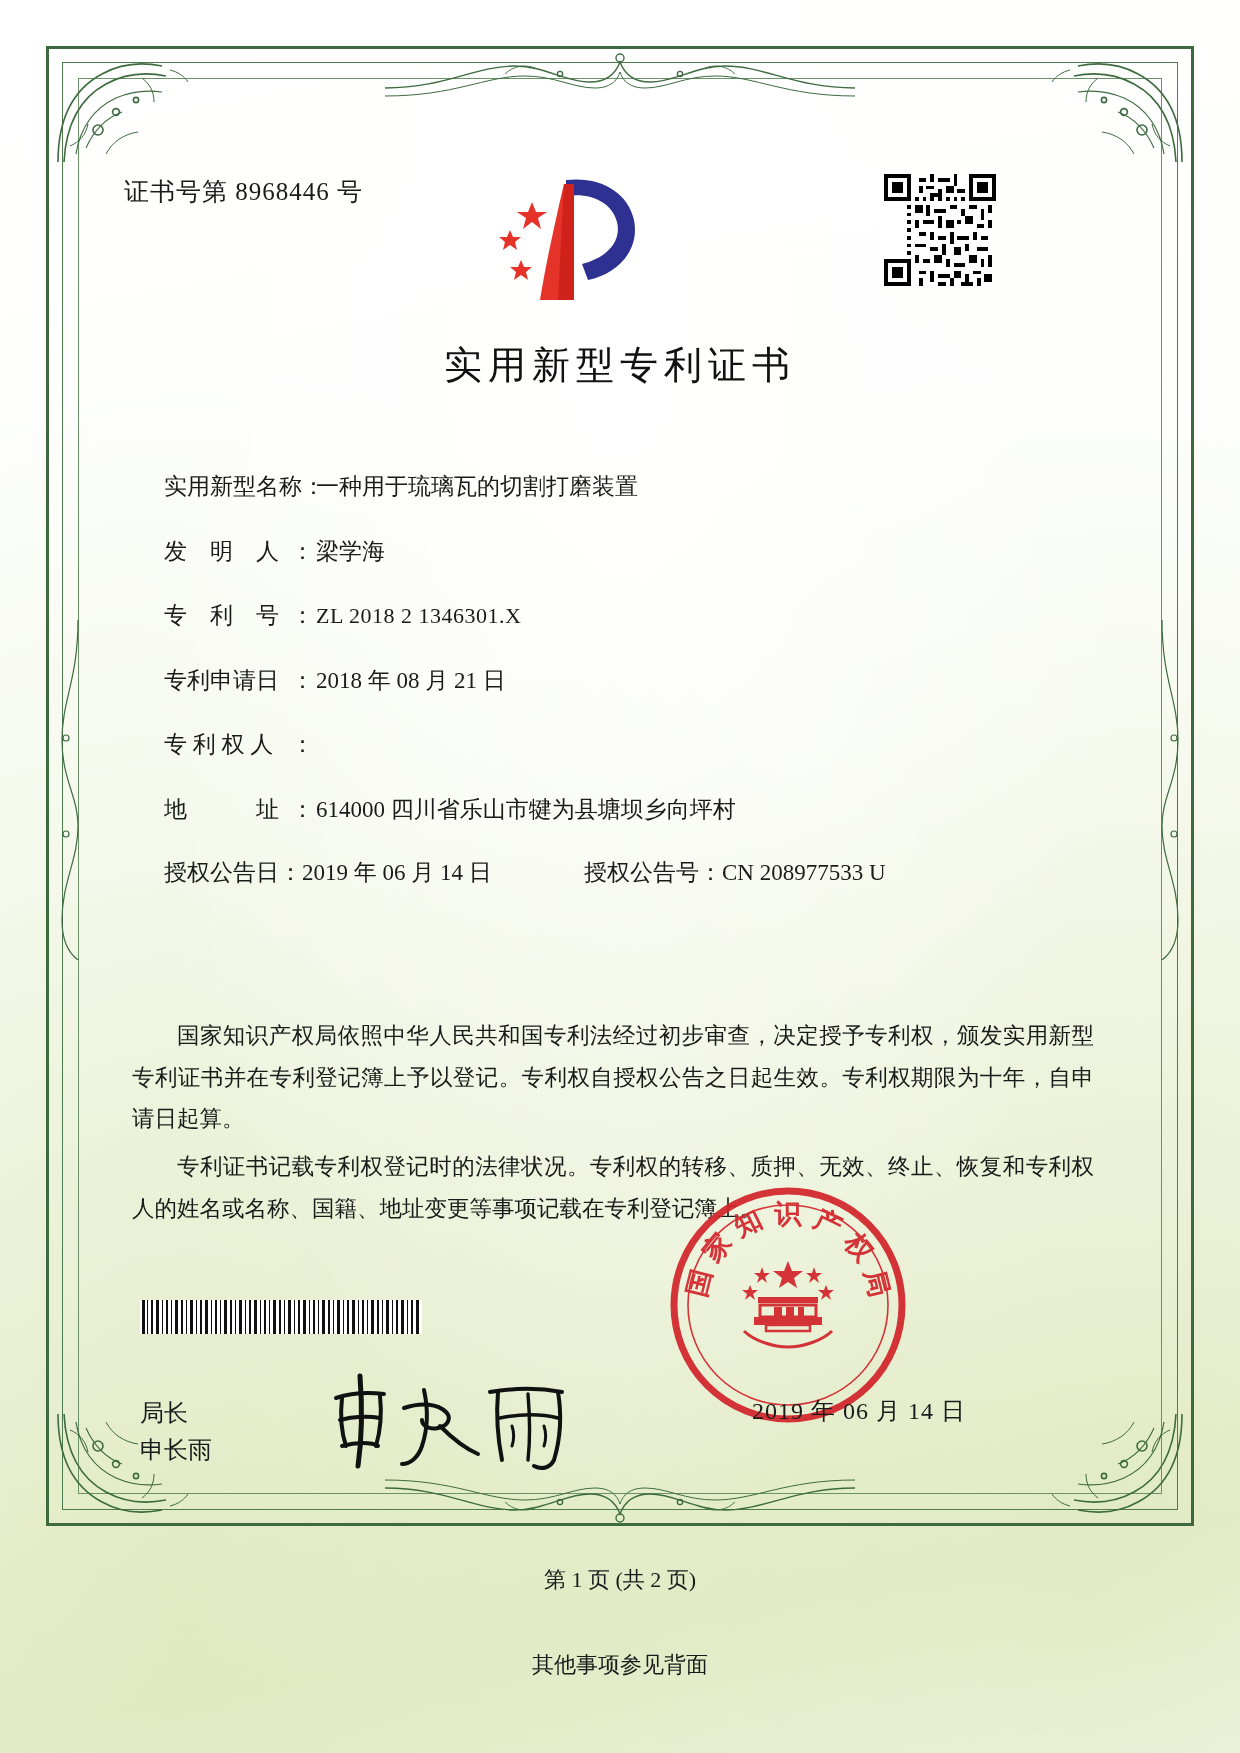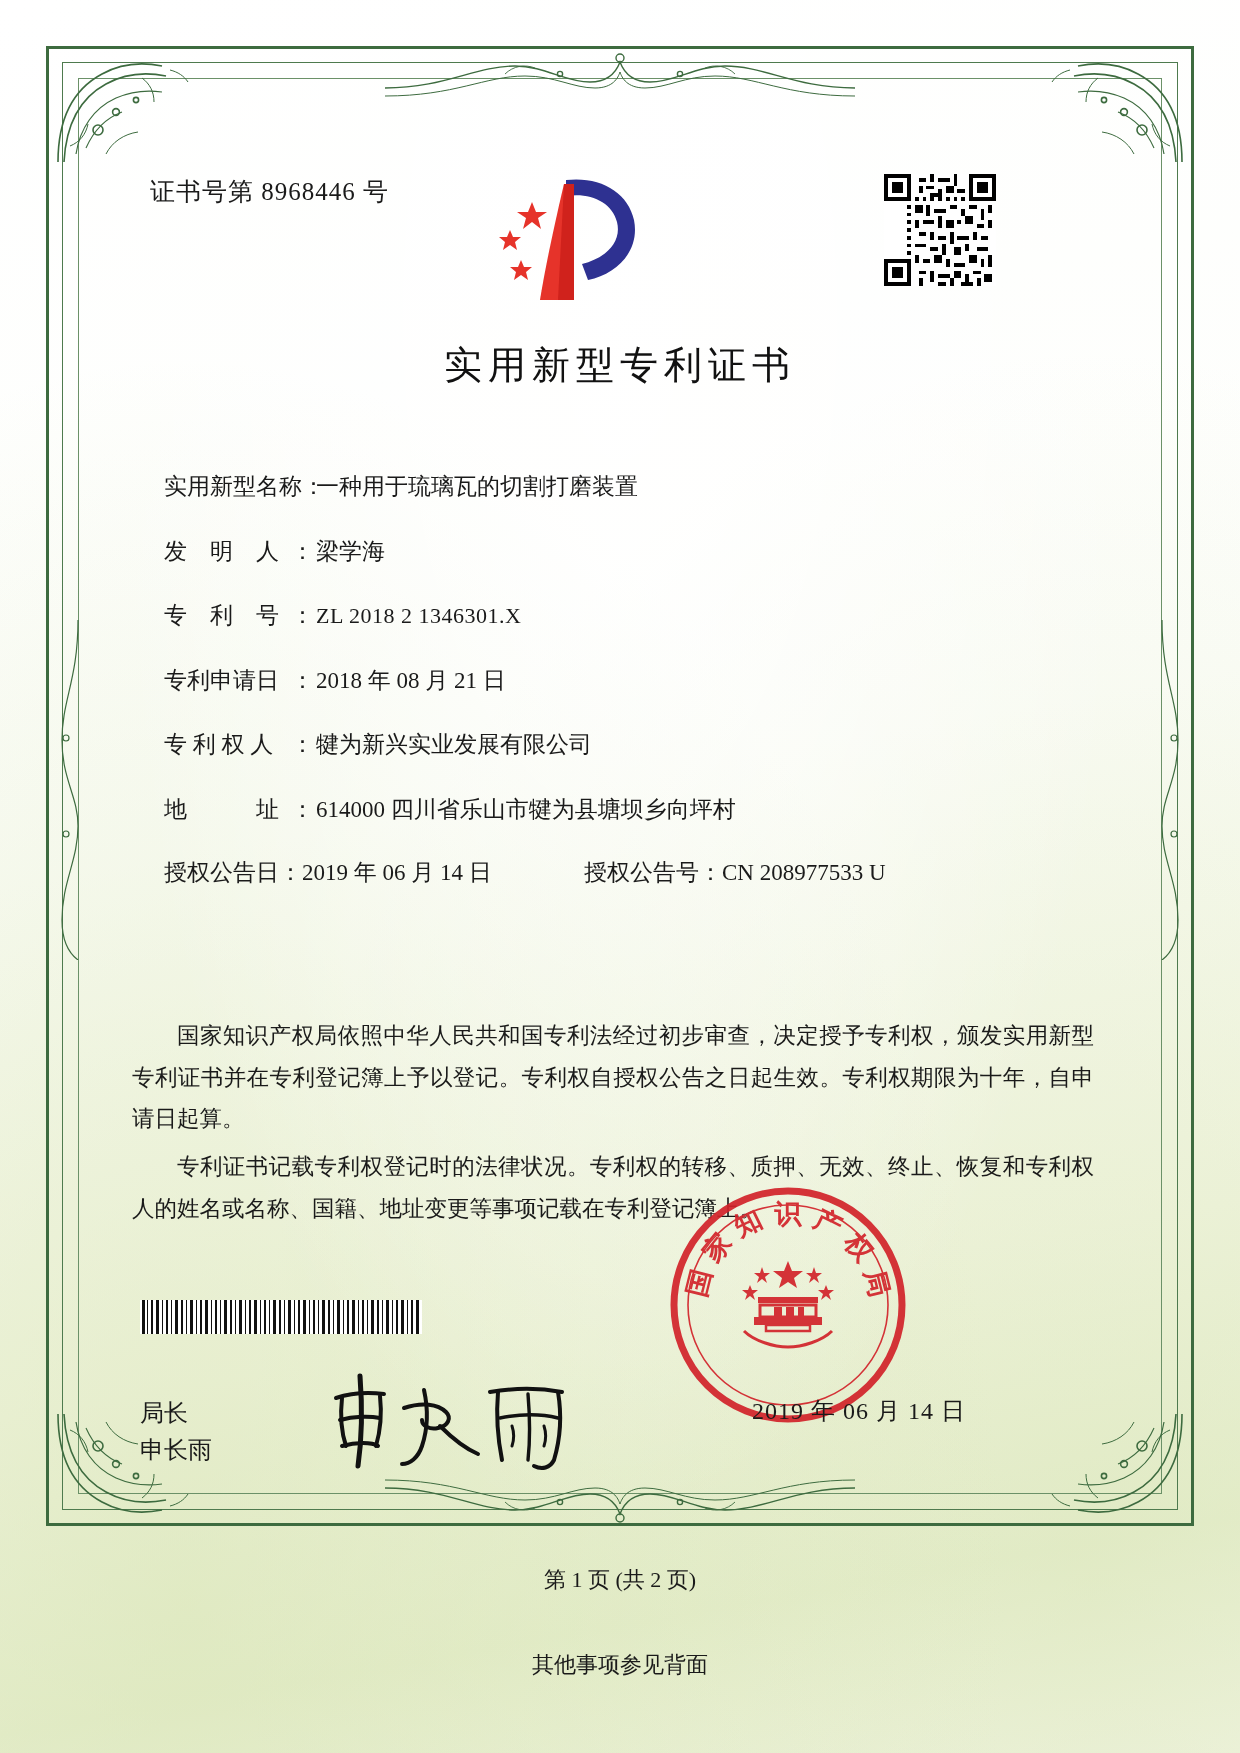--- a/index.html
+++ b/index.html
@@ -89,21 +89,21 @@
     color: #3d6b3f;
     pointer-events: none;
   }
   .side-orn svg { width: 100%; height: 100%; display: block; }
   .side-orn.left { left: 48px; top: 620px; }
   .side-orn.right { left: 1132px; top: 620px; transform: scaleX(-1); }
 
   
   .cert-no {
     position: absolute;
-    left: 150px; top: 175px;
+    left: 124px; top: 175px;
     font-size: 25px;
     letter-spacing: 1px;
     white-space: nowrap;
   }
 
   .logo {
     position: absolute;
     left: 488px; top: 168px;
     width: 170px; height: 148px;
   }
@@ -496,21 +496,20 @@
           <span class="field-colon">：</span>
       </span>
       <span class="field-value">2018 年 08 月 21 日</span>
     </div>
 
     <div class="field-row">
       <span class="field-label">
         <span class="lbl-text">专 利 权 人</span>
           <span class="field-colon">：</span>
       </span>
-      <span class="field-value">犍为新兴实业发展有限公司</span>
     </div>
 
     <div class="field-row">
       <span class="field-label">
         <span class="lbl-text">地　　　址</span>
           <span class="field-colon">：</span>
       </span>
       <span class="field-value">614000  四川省乐山市犍为县塘坝乡向坪村</span>
     </div>
 

